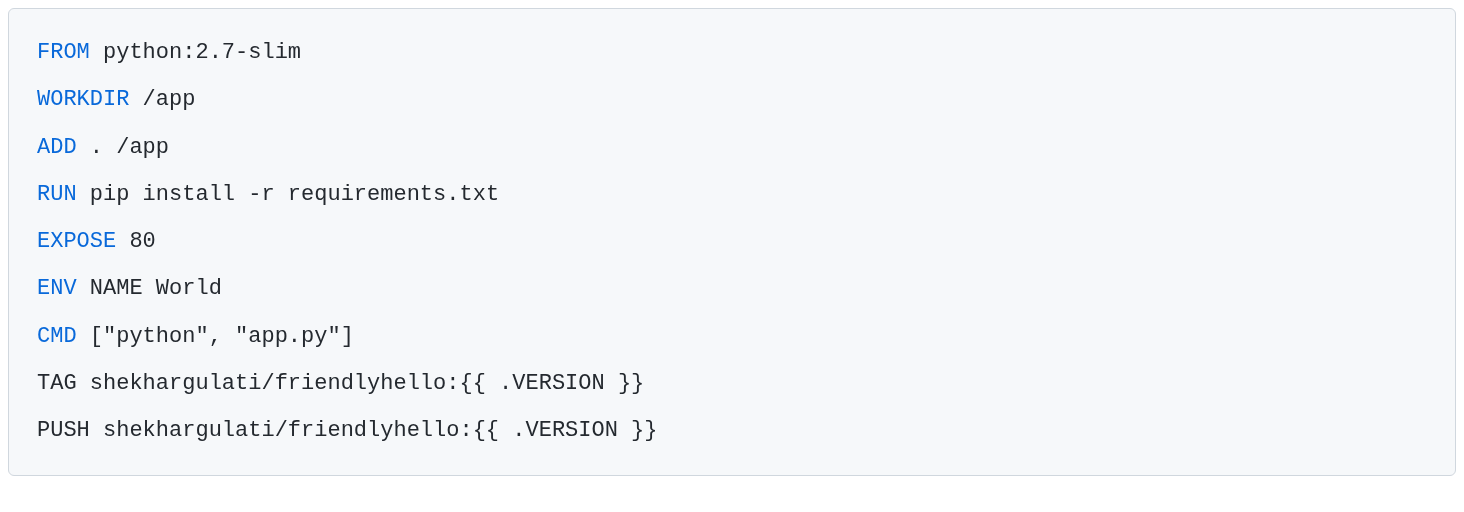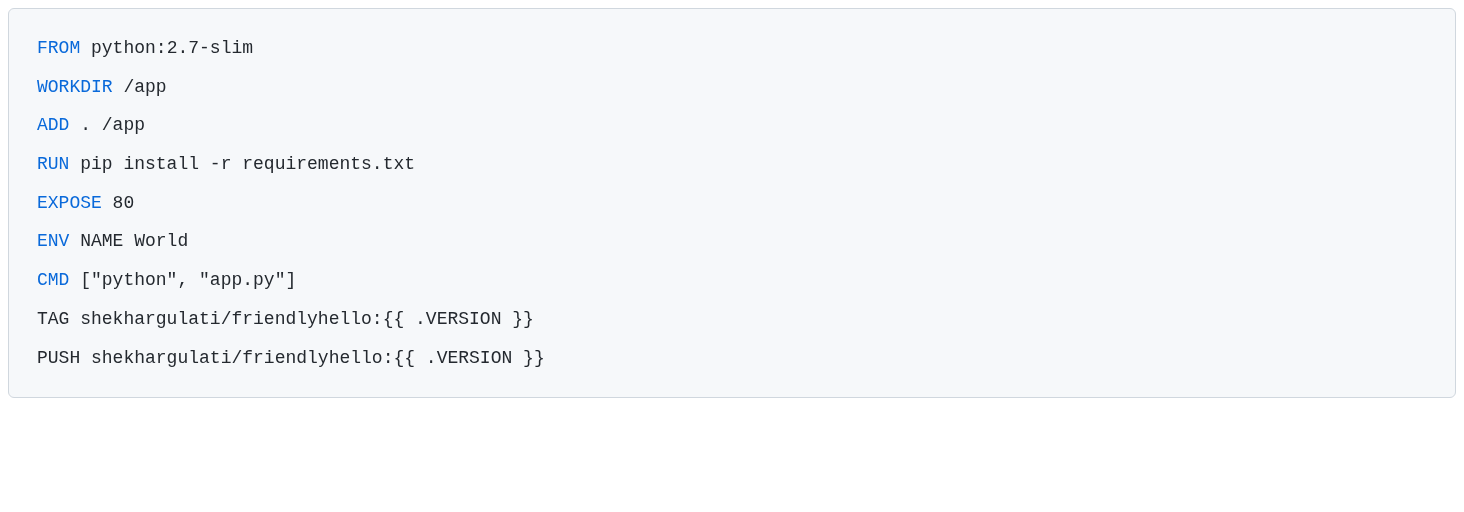--- a/index.html
+++ b/index.html
@@ -10,21 +10,21 @@
     body {
       background: #ffffff;
       padding: 8px;
       font-family: "SFMono-Regular", Consolas, "Liberation Mono", Menlo, monospace;
     }
     .code-block {
       background: #f6f8fa;
       border: 1px solid #d0d7de;
       border-radius: 6px;
       padding: 20px 28px;
-      font-size: 18px;
+      font-size: 22px;
       line-height: 2.15;
       color: #24292f;
       white-space: pre;
       overflow-x: auto;
     }
     .keyword {
       color: #0969da;
     }
     .plain {
       color: #24292f;

